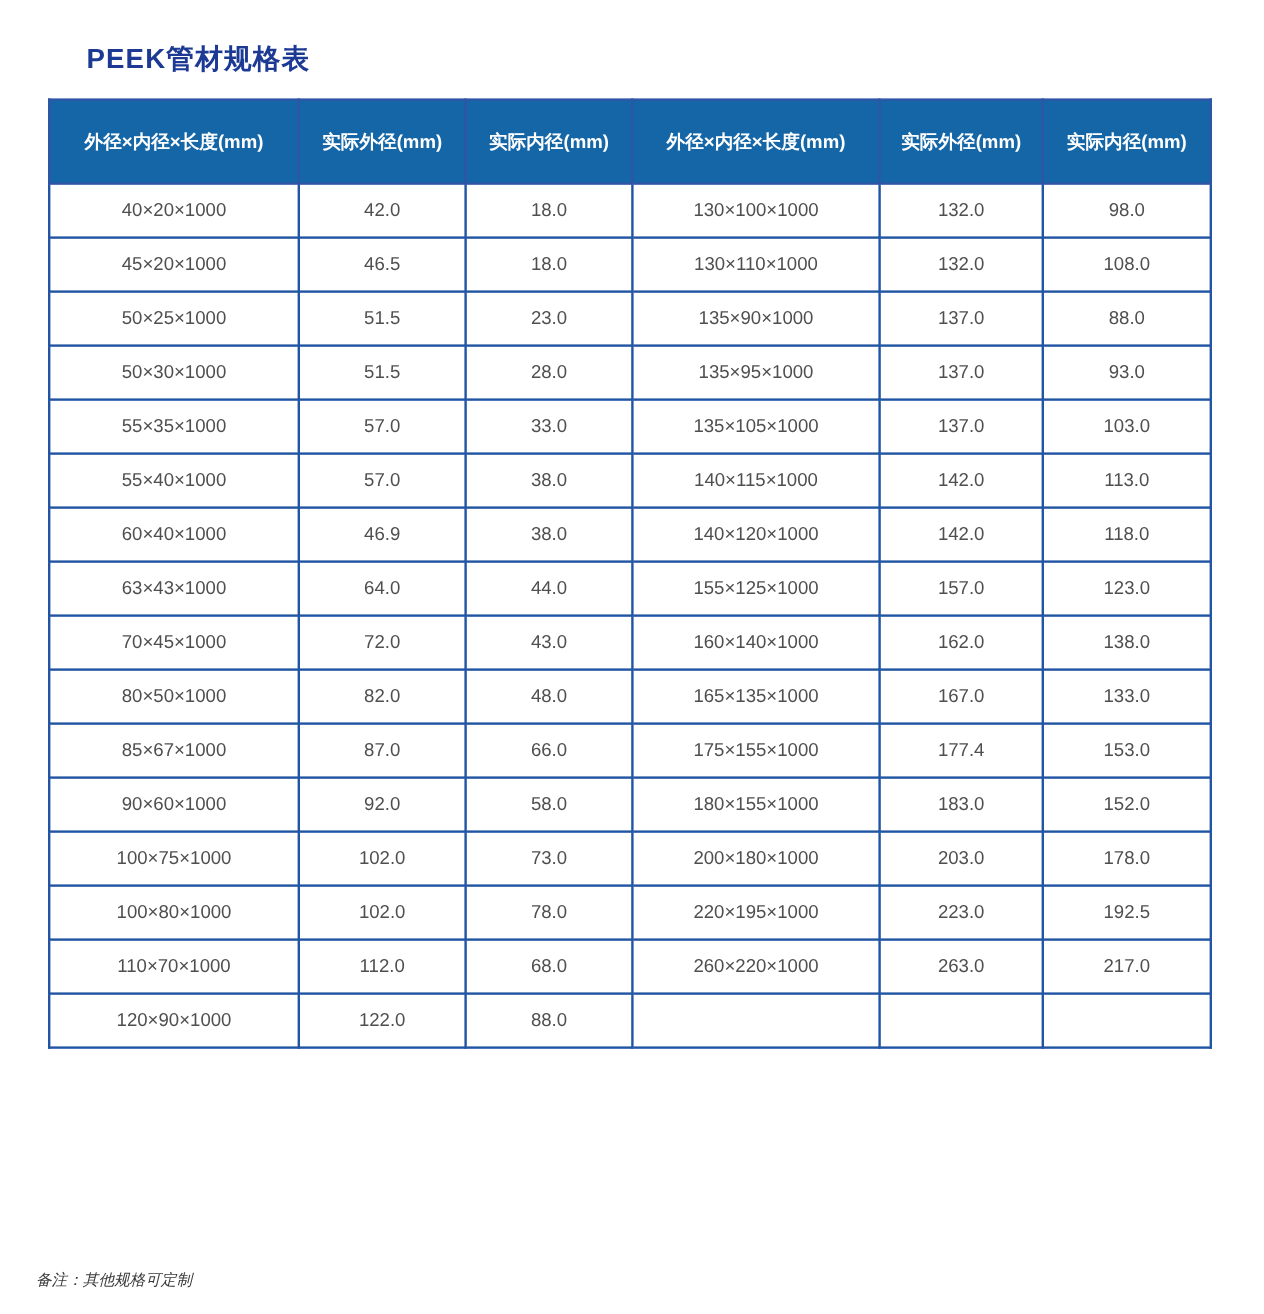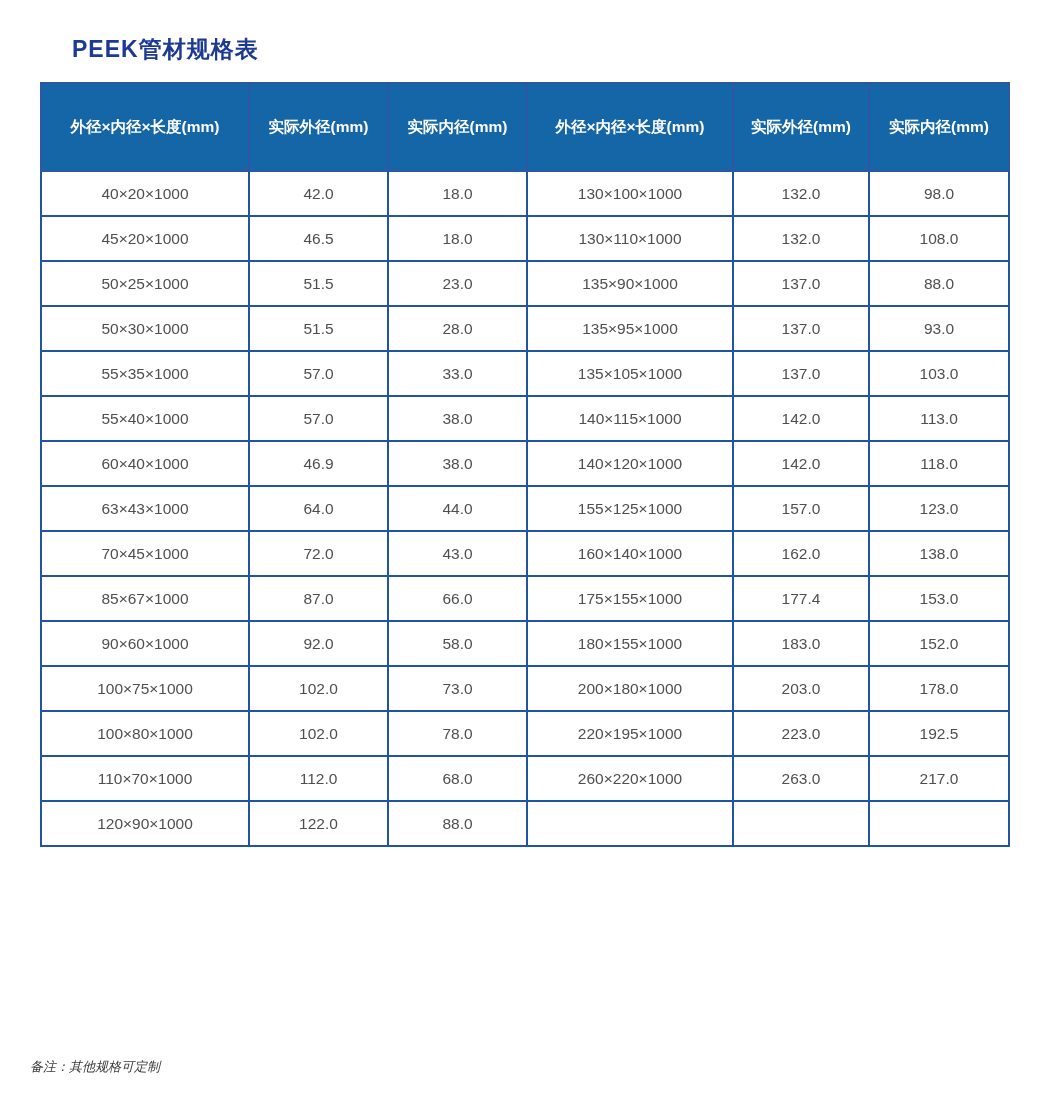--- a/index.html
+++ b/index.html
@@ -35,21 +35,21 @@
     table-layout:fixed;
   }
   .spec-table th,.spec-table td{
     border:2px solid var(--border);
     text-align:center;
     vertical-align:middle;
   }
   .spec-table th{
     background:var(--header-bg);
     color:var(--header-text);
-    height:88px;
+    height:70px;
     font-size:15.5px;
     font-weight:bold;
     border-color:#2e55a6;
   }
   .spec-table td{
     height:45px;
     font-size:15.5px;
     color:var(--cell-text);
     background:#ffffff;
     font-weight:normal;
@@ -153,20 +153,28 @@
       </tr>
       <tr>
         <td>70×45×1000</td>
         <td>72.0</td>
         <td>43.0</td>
         <td>160×140×1000</td>
         <td>162.0</td>
         <td>138.0</td>
       </tr>
       <tr>
+        <td>80×50×1000</td>
+        <td>82.0</td>
+        <td>48.0</td>
+        <td>165×135×1000</td>
+        <td>167.0</td>
+        <td>133.0</td>
+      </tr>
+      <tr>
         <td>85×67×1000</td>
         <td>87.0</td>
         <td>66.0</td>
         <td>175×155×1000</td>
         <td>177.4</td>
         <td>153.0</td>
       </tr>
       <tr>
         <td>90×60×1000</td>
         <td>92.0</td>

